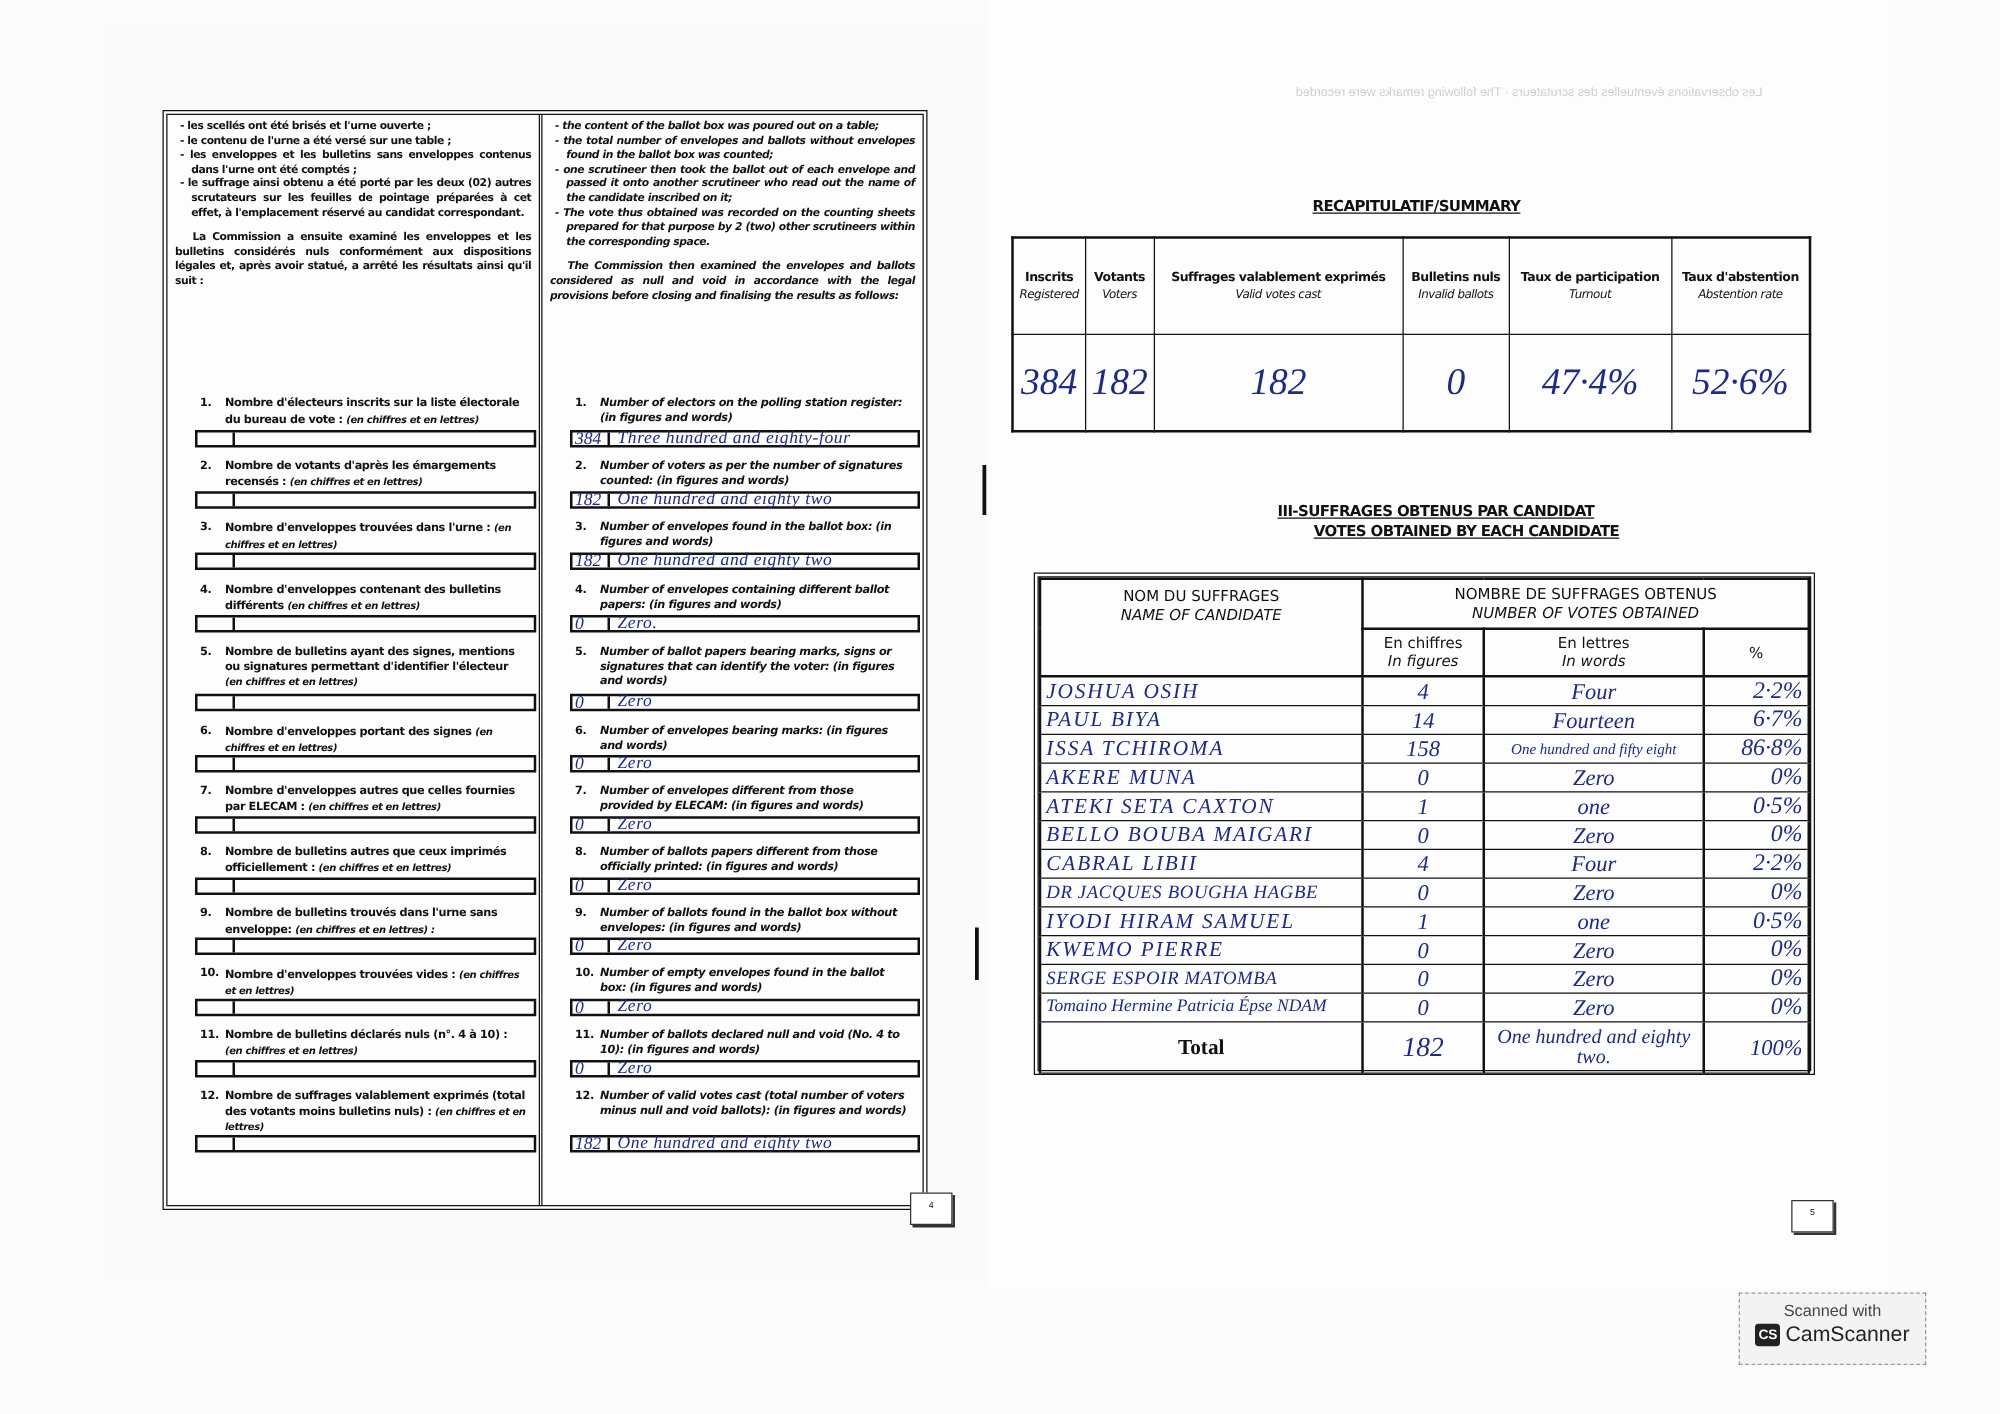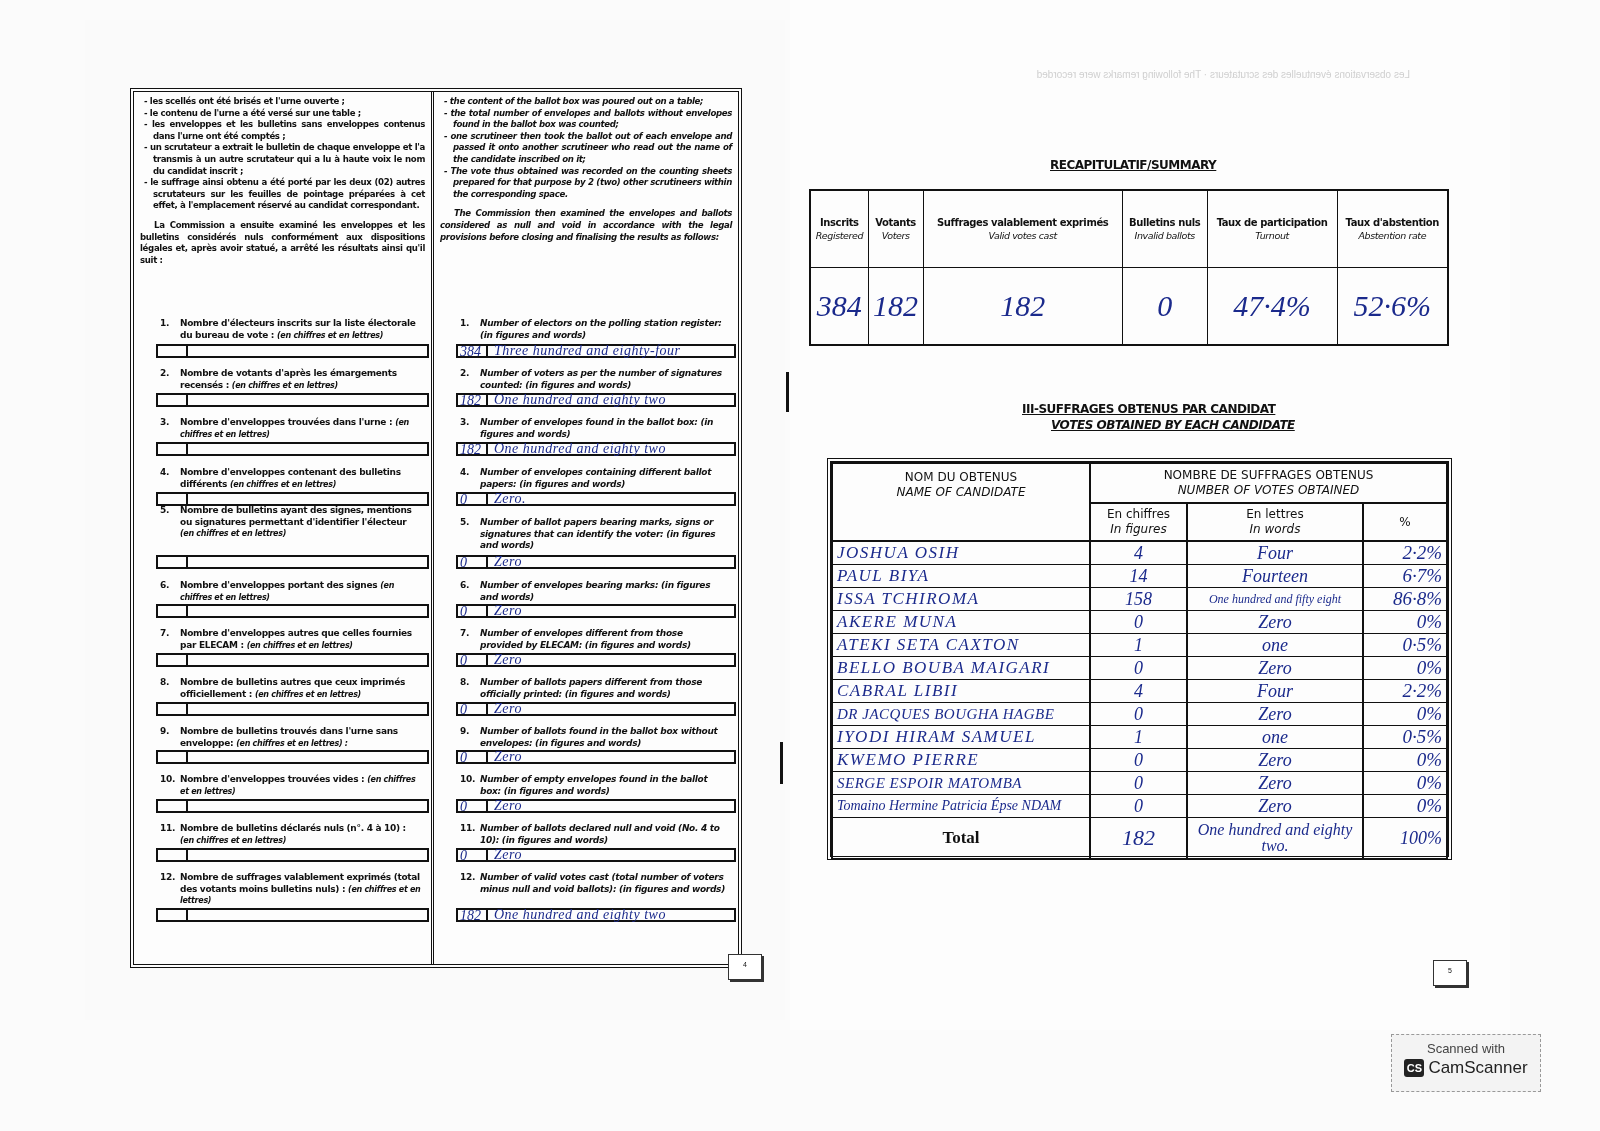--- a/index.html
+++ b/index.html
@@ -59,21 +59,20 @@
 
 <div class="ghost">Les observations éventuelles des scrutateurs · The following remarks were recorded</div>
 
 <div class="form-frame">
   <div class="col fr">
     <div class="intro">
       <ul>
         <li>les scellés ont été brisés et l'urne ouverte ;</li>
         <li>le contenu de l'urne a été versé sur une table ;</li>
         <li>les enveloppes et les bulletins sans enveloppes contenus dans l'urne ont été comptés ;</li>
-        <li>un scrutateur a extrait le bulletin de chaque enveloppe et l'a transmis à un autre scrutateur qui a lu à haute voix le nom du candidat inscrit ;</li>
         <li>le suffrage ainsi obtenu a été porté par les deux (02) autres scrutateurs sur les feuilles de pointage préparées à cet effet, à l'emplacement réservé au candidat correspondant.</li>
       </ul>
       <p>La Commission a ensuite examiné les enveloppes et les bulletins considérés nuls conformément aux dispositions légales et, après avoir statué, a arrêté les résultats ainsi qu'il suit :</p>
     </div>
 
     <div class="q" style="top:226px"><span class="num">1.</span><span class="txt"><span>Nombre d'électeurs inscrits sur la liste électorale du bureau de vote :</span> <span class="hint">(en chiffres et en lettres)</span></span></div>
     <div class="answer" style="top:252px">
         <div class="fig"></div>
       </div>
 
@@ -85,21 +84,21 @@
     <div class="q" style="top:325px"><span class="num">3.</span><span class="txt"><span>Nombre d'enveloppes trouvées dans l'urne :</span> <span class="hint">(en chiffres et en lettres)</span></span></div>
     <div class="answer" style="top:350px">
         <div class="fig"></div>
       </div>
 
     <div class="q" style="top:375px"><span class="num">4.</span><span class="txt"><span>Nombre d'enveloppes contenant des bulletins différents</span> <span class="hint">(en chiffres et en lettres)</span></span></div>
     <div class="answer" style="top:400px">
         <div class="fig"></div>
       </div>
 
-    <div class="q" style="top:413px"><span class="num">5.</span><span class="txt"><span>Nombre de bulletins ayant des signes, mentions ou signatures permettant d'identifier l'électeur</span> <span class="hint">(en chiffres et en lettres)</span></span></div>
+    <div class="q" style="top:425px"><span class="num">5.</span><span class="txt"><span>Nombre de bulletins ayant des signes, mentions ou signatures permettant d'identifier l'électeur</span> <span class="hint">(en chiffres et en lettres)</span></span></div>
     <div class="answer" style="top:463px">
         <div class="fig"></div>
       </div>
 
     <div class="q" style="top:488px"><span class="num">6.</span><span class="txt"><span>Nombre d'enveloppes portant des signes</span> <span class="hint">(en chiffres et en lettres)</span></span></div>
     <div class="answer" style="top:512px">
         <div class="fig"></div>
       </div>
 
     <div class="q" style="top:536px"><span class="num">7.</span><span class="txt"><span>Nombre d'enveloppes autres que celles fournies par ELECAM :</span> <span class="hint">(en chiffres et en lettres)</span></span></div>
@@ -240,33 +239,33 @@
     <td>47·4%</td>
     <td>52·6%</td>
   </tr>
 </tbody>
   </table>
 
 <div class="mark" style="left:786px;top:372px;height:40px"></div>
 <div class="mark" style="left:780px;top:742px;height:42px"></div>
 
 <div class="sec-title" style="left:1022px;top:402px">III-SUFFRAGES OBTENUS PAR CANDIDAT</div>
-<div class="sec-title" style="left:1051px;top:418px;font-style:italic">VOTES OBTAINED BY EACH CANDIDATE</div>
+<div class="sec-title" style="left:1051px;top:418px;">VOTES OBTAINED BY EACH CANDIDATE</div>
 
 <div class="cand">
   <table>
     <colgroup>
         <col style="width:258px">
         <col style="width:97px">
         <col style="width:176px">
         <col>
       </colgroup>
     <tbody>
         <tr style="height:40px">
-      <th rowspan="2" style="vertical-align:top;padding-top:6px"><span>NOM DU OBTENUS</span><span class="it">NAME OF CANDIDATE</span></th>
+      <th rowspan="2" style="vertical-align:top;padding-top:6px"><span>NOM DU SUFFRAGES</span><span class="it">NAME OF CANDIDATE</span></th>
       <th colspan="3"><span>NOMBRE DE SUFFRAGES OBTENUS</span><span class="it">NUMBER OF VOTES OBTAINED</span></th>
     </tr>
     <tr style="height:38px">
       <th><span>En chiffres</span><span class="it">In figures</span></th>
       <th><span>En lettres</span><span class="it">In words</span></th>
       <th>%</th>
     </tr>
     <tr>
           <td class="name">JOSHUA OSIH</td>
           <td class="c">4</td>

